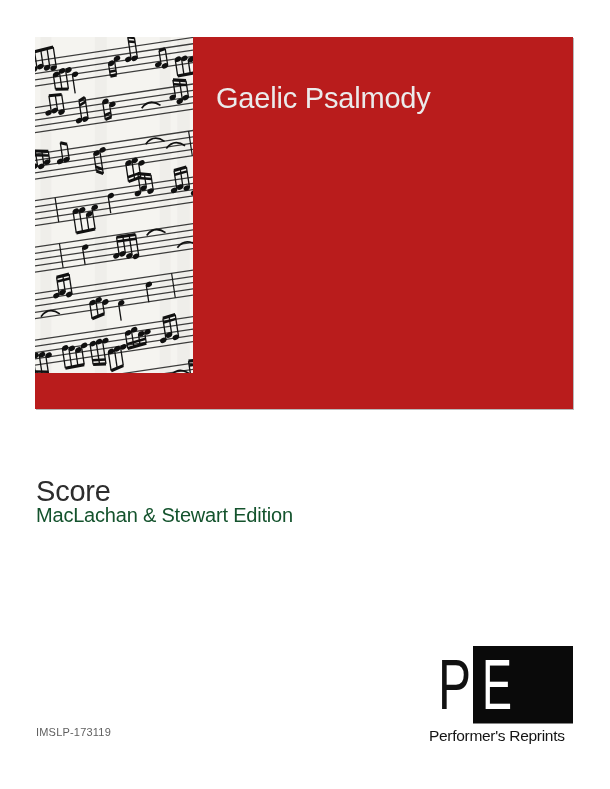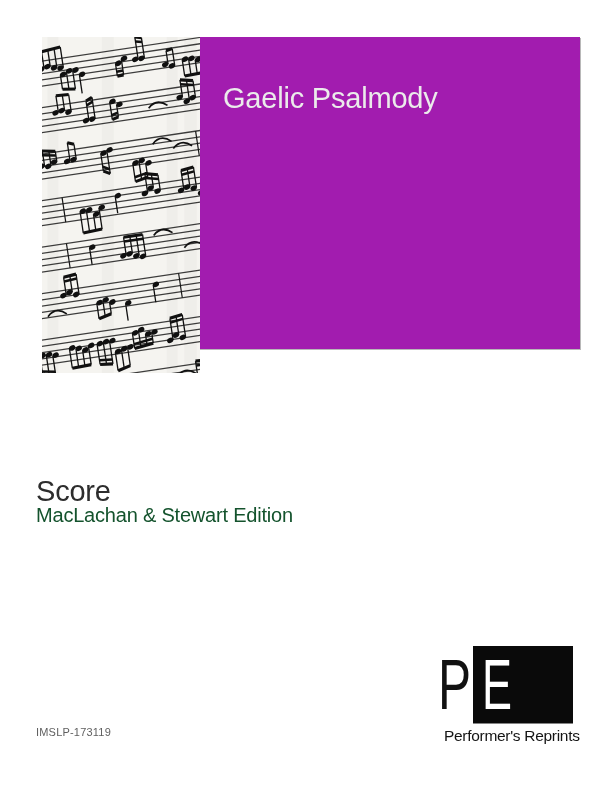--- a/index.html
+++ b/index.html
@@ -3,22 +3,22 @@
 <meta charset="utf-8">
 <style>
   html,body{margin:0;padding:0;background:#ffffff;}
   body{
     width:610px;height:789px;position:relative;overflow:hidden;
     font-family:"Liberation Sans", sans-serif;
     -webkit-font-smoothing:antialiased;
   }
   .page{position:absolute;inset:0;background:#ffffff;}
   .banner{
-    position:absolute;left:42px;top:37px;width:538px;height:312px;
-    background:#a21caf;
+    position:absolute;left:35px;top:37px;width:538px;height:372px;
+    background:#b91c1c;
     box-shadow:1px 1px 0 rgba(125,125,125,.55);
   }
   .music-art{
     position:absolute;left:0;top:0;width:158px;height:336px;display:block;
   }
   .cover-title{
     position:absolute;left:181px;top:47px;
     font-size:29px;font-weight:300;letter-spacing:-0.2px;
     color:#ebebeb;line-height:1;white-space:nowrap;
   }
@@ -30,21 +30,21 @@
     position:absolute;left:36px;top:505px;
     font-size:20px;font-weight:300;color:#14532d;line-height:1;letter-spacing:-0.2px;
     white-space:nowrap;
   }
   .catalog-id{
     position:absolute;left:36px;top:727px;
     font-size:11px;color:#5f5f5f;line-height:1;letter-spacing:0.2px;
   }
   .logo-svg{position:absolute;left:435px;top:643px;width:140px;height:100px;display:block;}
   .publisher-name{
-    position:absolute;left:444px;top:728px;
+    position:absolute;left:429px;top:728px;
     font-size:15.5px;color:#141414;line-height:1;letter-spacing:-0.3px;white-space:nowrap;
   }
 </style>
 </head>
 <body>
 
 <div class="page">
 
   <div class="banner">
     <svg class="music-art" viewBox="0 0 158 336" preserveAspectRatio="none">

